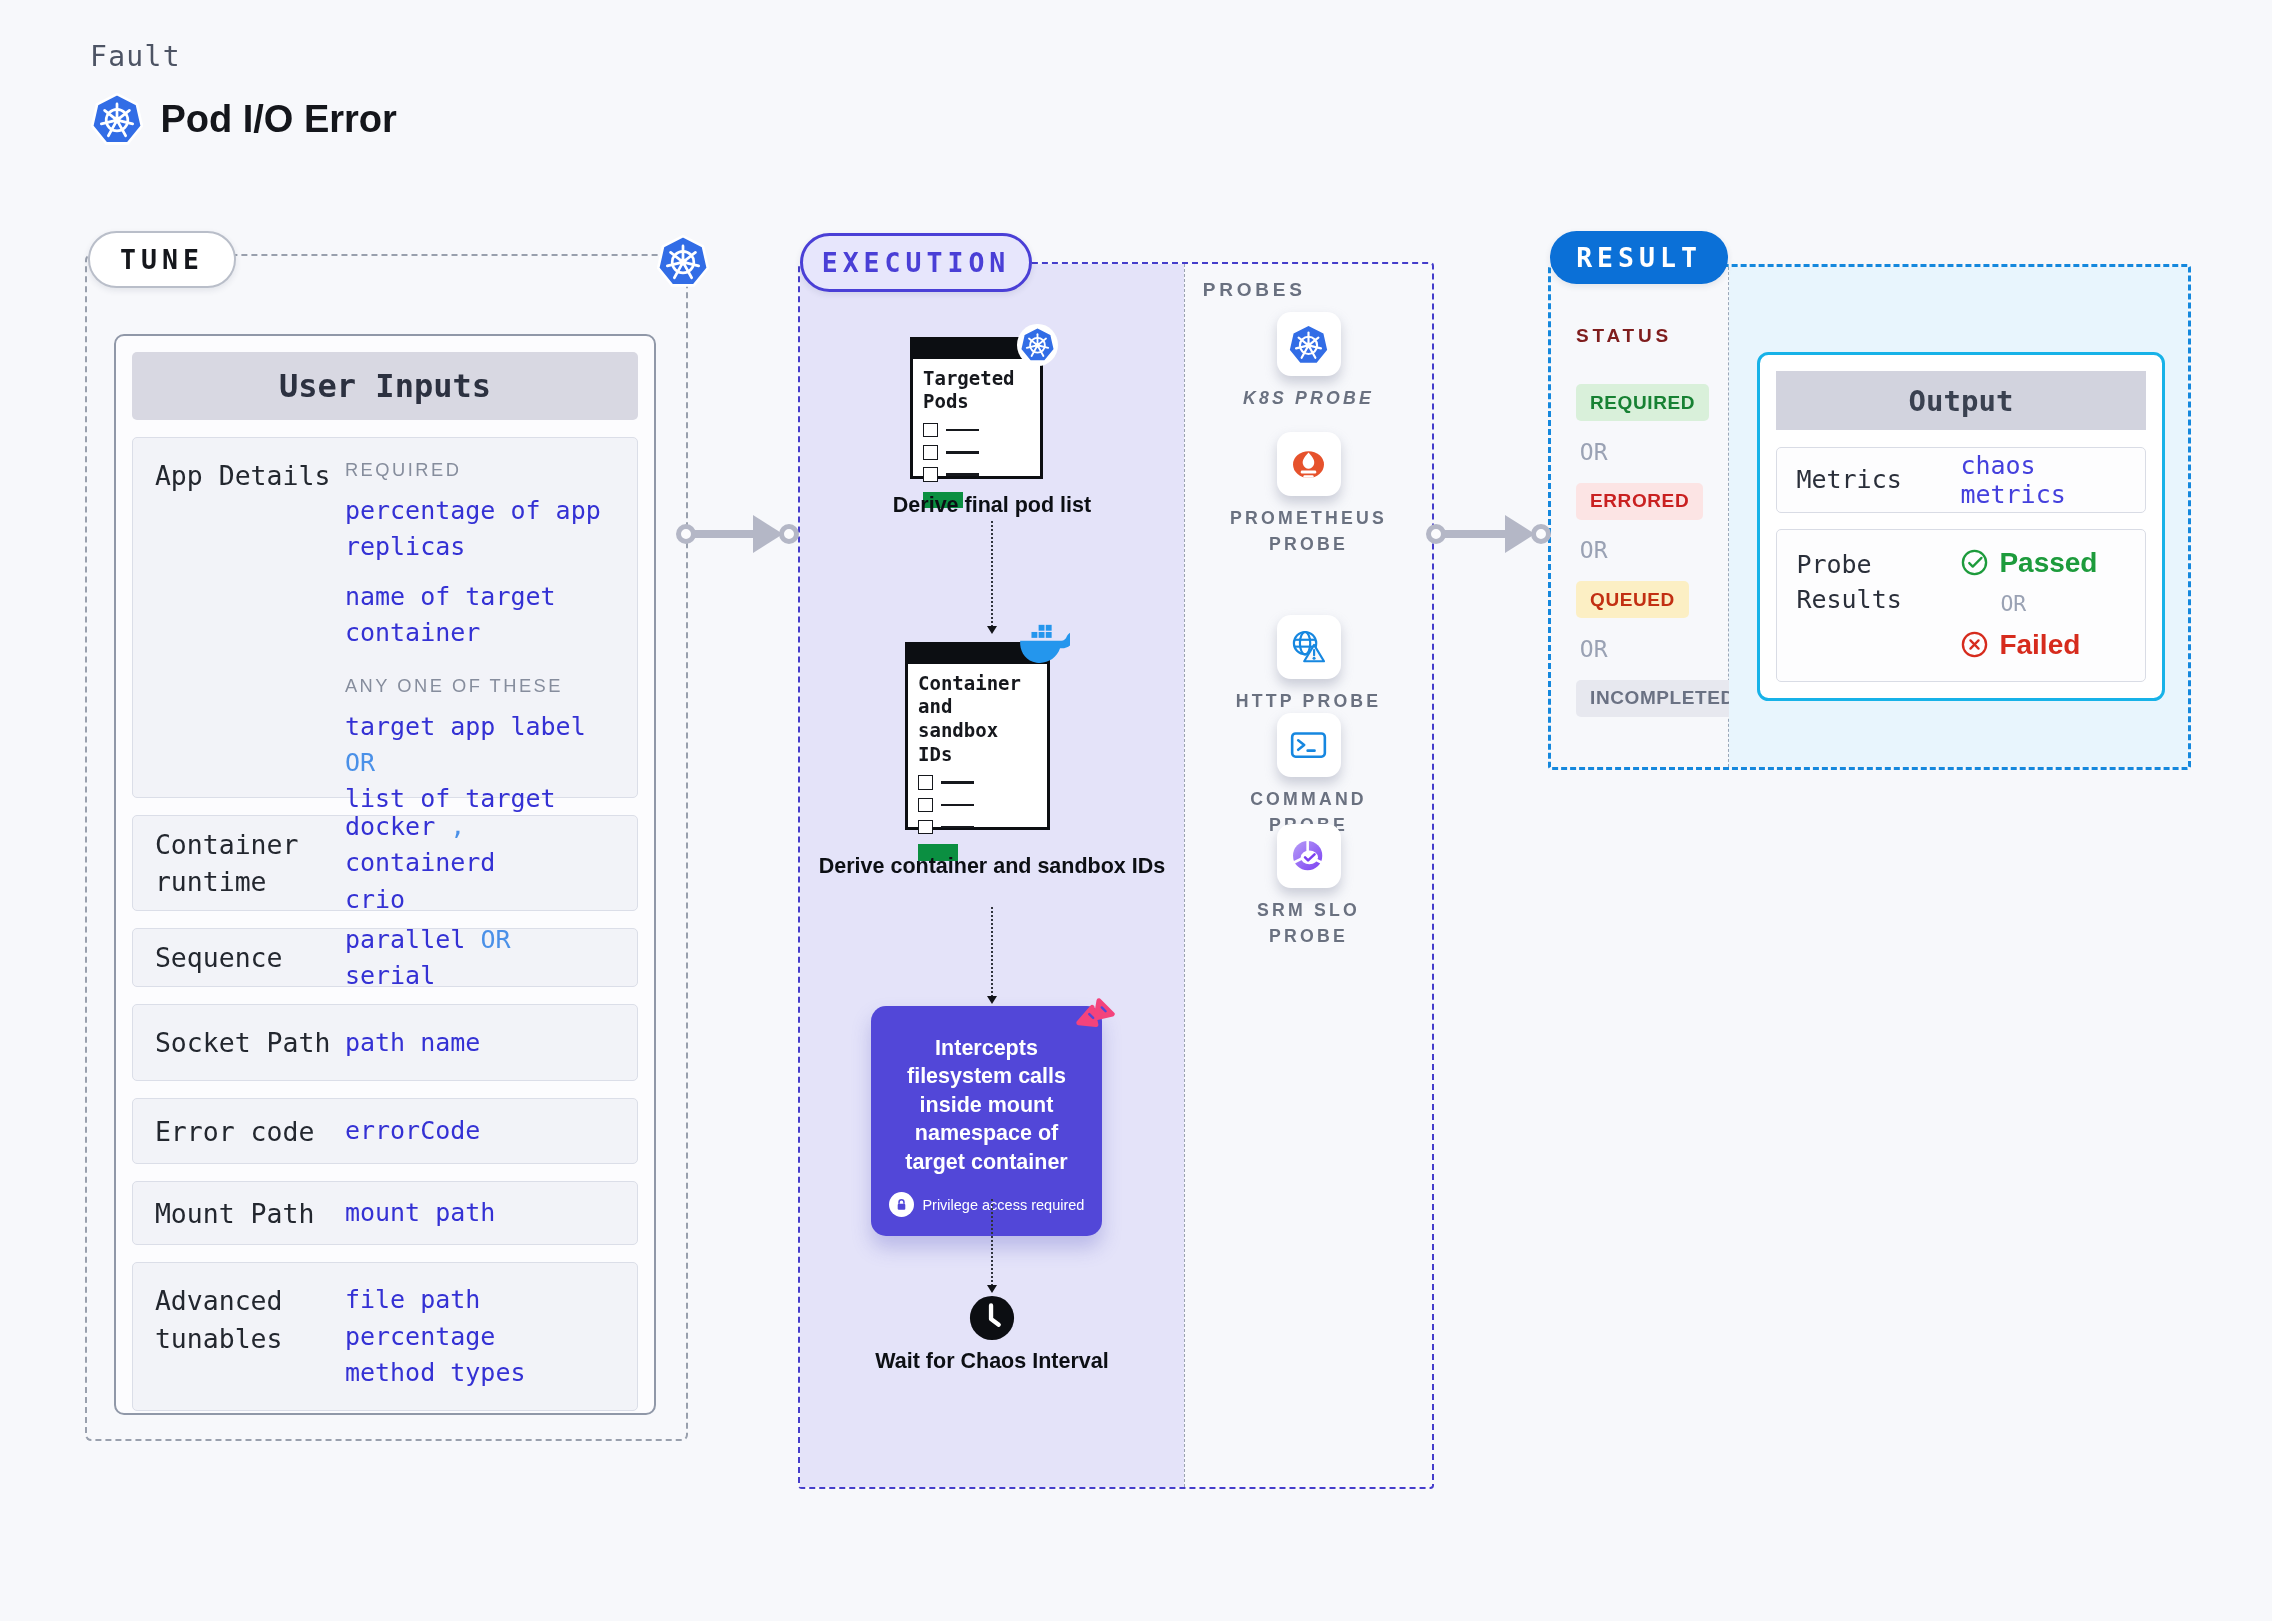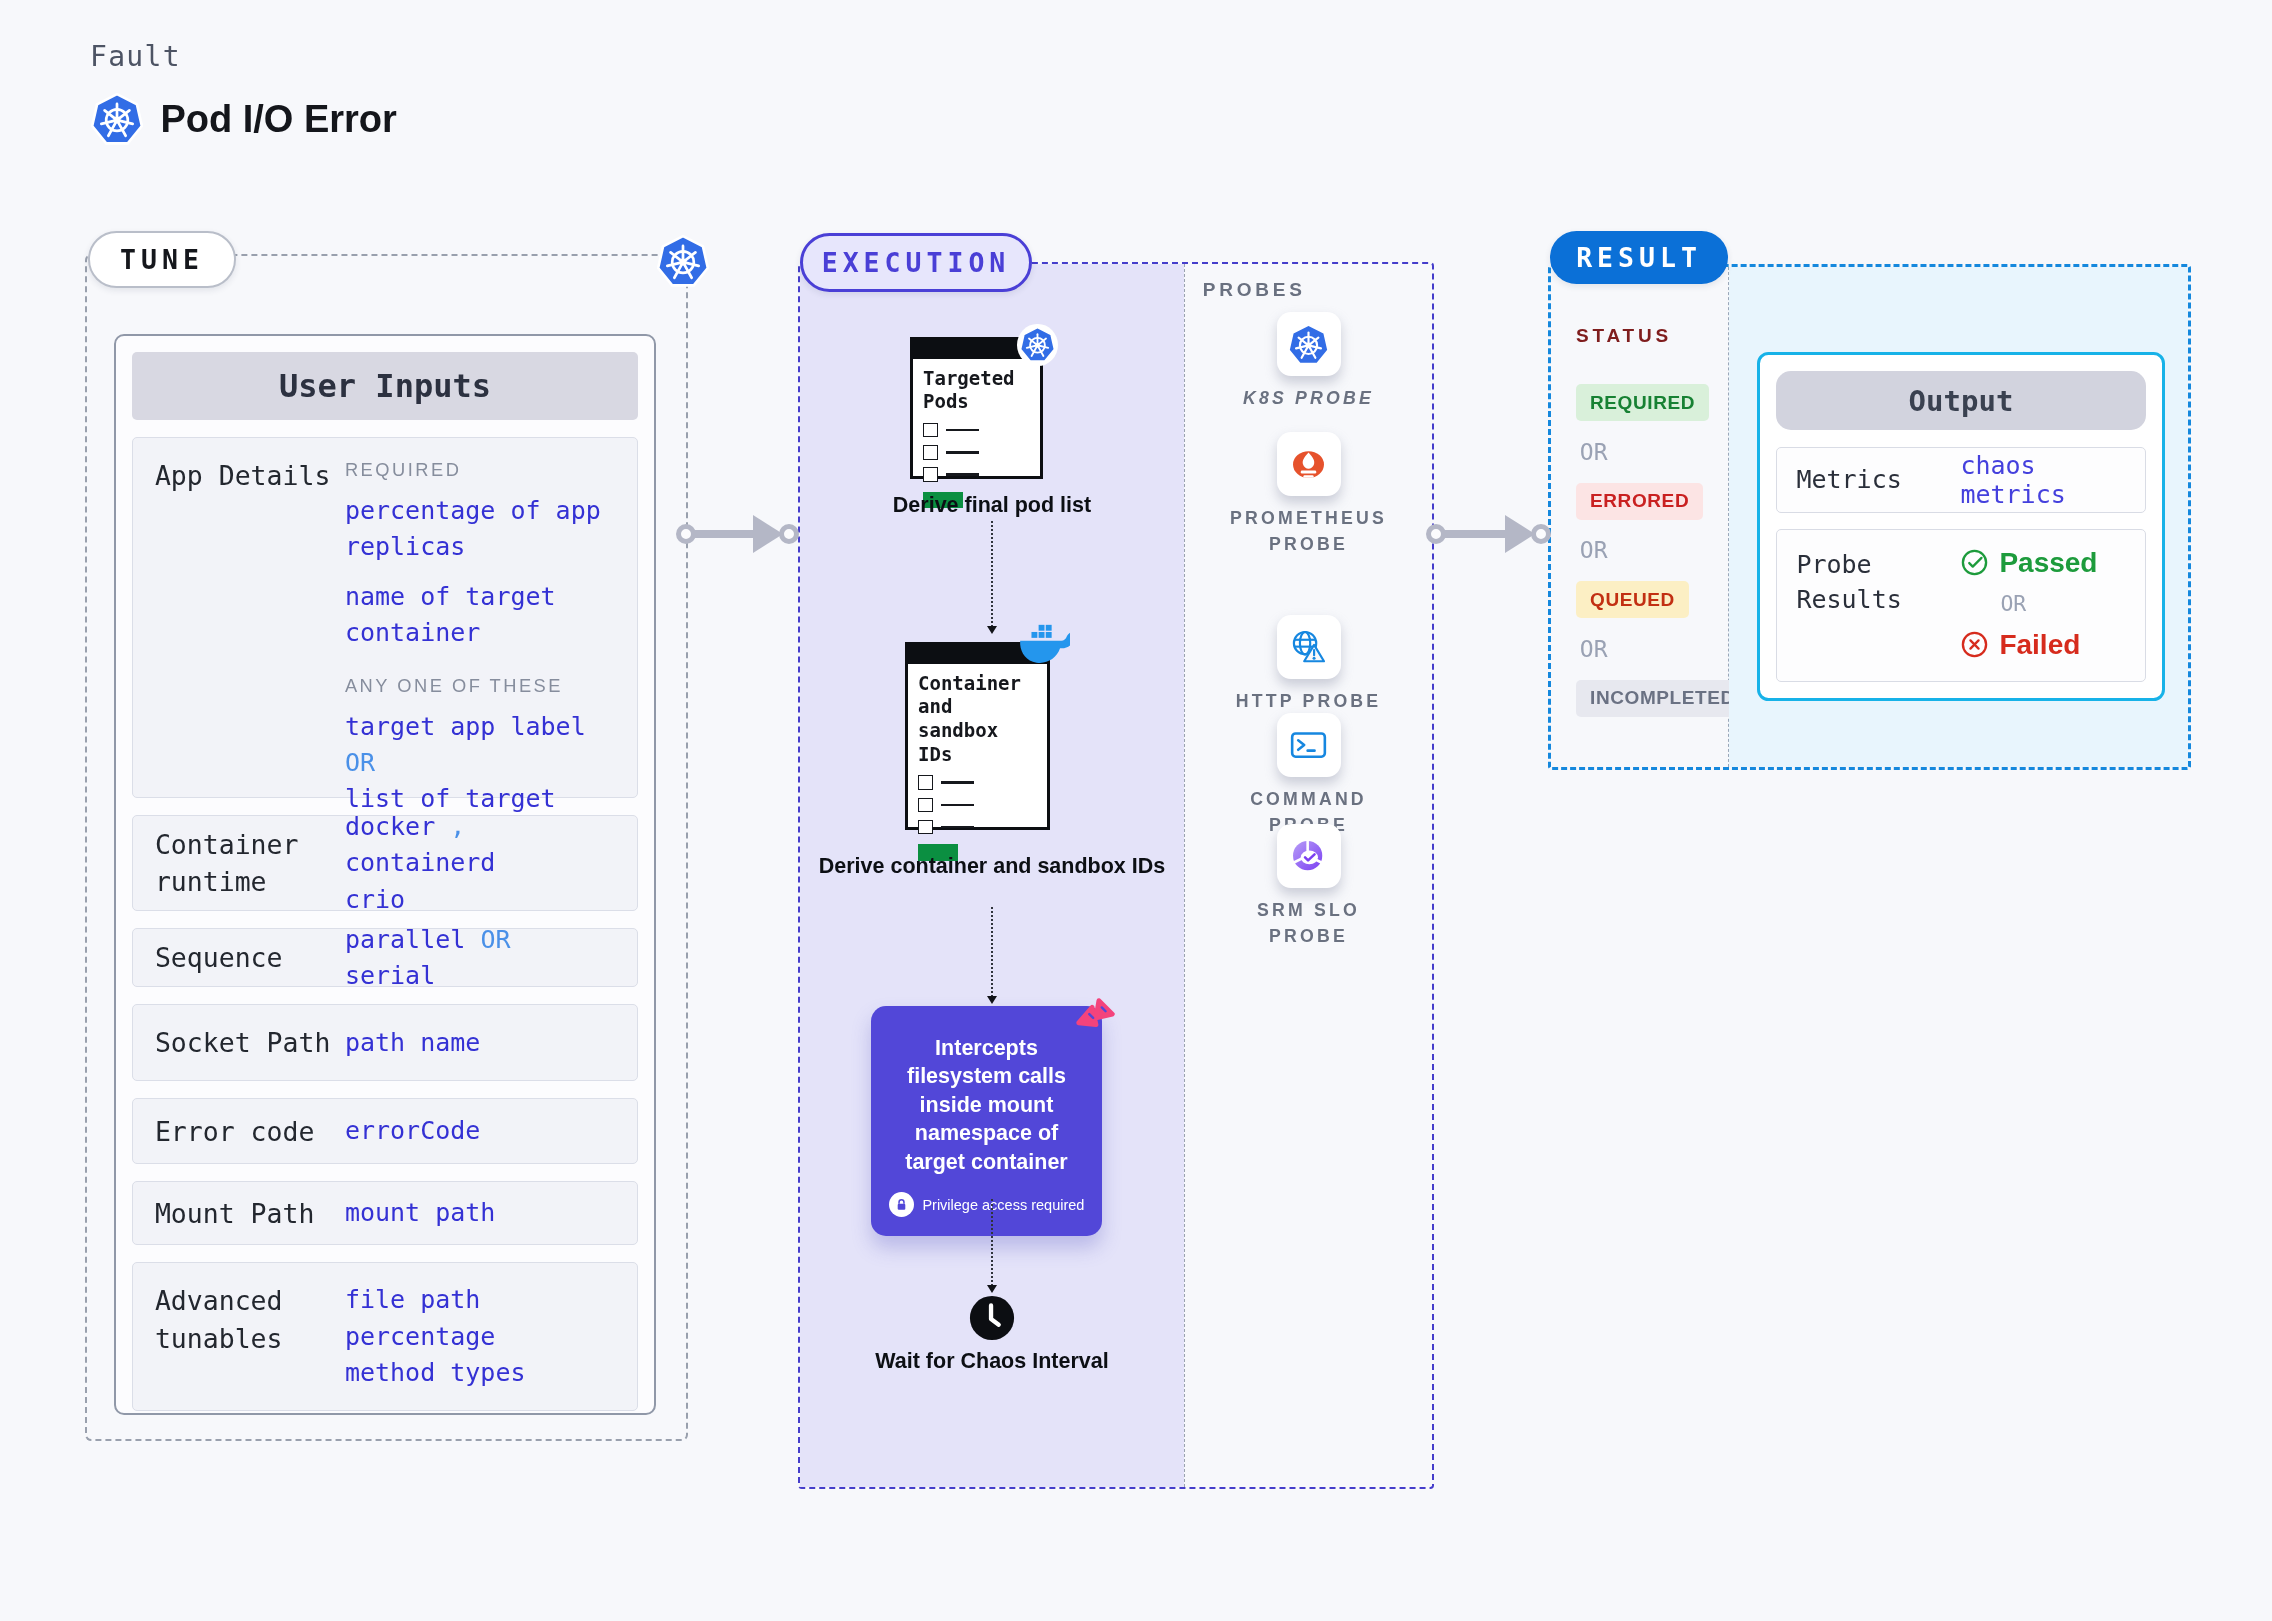--- a/index.html
+++ b/index.html
@@ -106,21 +106,21 @@
   .status-badge{display:inline-block;padding:7.6px 14px;border-radius:5px;font-weight:bold;font-size:19px;letter-spacing:0.6px;}
   .b-green{background:#d9f0da;color:#178133;}
   .b-red{background:#fce4e4;color:#c92020;}
   .b-yellow{background:#fcefc4;color:#c22f12;}
   .b-gray{background:#e7e8ef;color:#6a7183;}
   .status-or{font-size:23px;color:#9aa2b4;margin:17.7px 0 17.7px 3.8px;font-family:"DejaVu Sans Mono",monospace;}
   .output-area{flex:1;background:#e8f5fd;position:relative;}
   .output-card{position:absolute;left:28px;top:85px;width:408px;height:349px;background:#ffffff;
                border:3.2px solid #17b2e8;border-radius:11.4px;box-sizing:border-box;padding:16.4px;
                display:flex;flex-direction:column;}
-  .output-header{flex:none;height:59px;background:#d2d3de;border-radius:15px;display:flex;align-items:center;
+  .output-header{flex:none;height:59px;background:#d2d3de;border-radius:0;display:flex;align-items:center;
                  justify-content:center;font-family:"DejaVu Sans Mono",monospace;font-weight:bold;font-size:29px;color:#3a4150;}
   .metrics-row{margin-top:16.4px;flex:none;height:66px;border:1.3px solid #d9dce5;border-radius:5px;background:#fdfdfe;
                display:flex;align-items:center;padding:0 19px;box-sizing:border-box;}
   .probe-row{margin-top:16.4px;flex:1;border:1.3px solid #d9dce5;border-radius:5px;background:#fdfdfe;
              display:flex;padding:16.4px 19px;box-sizing:border-box;}
   .out-lbl{flex:none;width:145px;font-family:"DejaVu Sans Mono",monospace;font-size:25px;color:#2a2f3a;line-height:1.4;}
   .out-val{font-family:"DejaVu Sans Mono",monospace;font-size:25px;color:#4440dd;margin-left:19px;}
   .pr-col{margin-left:19px;display:flex;flex-direction:column;}
   .pr-line{display:flex;align-items:center;gap:10px;}
   .pr-line svg{width:29px;height:29px;}

